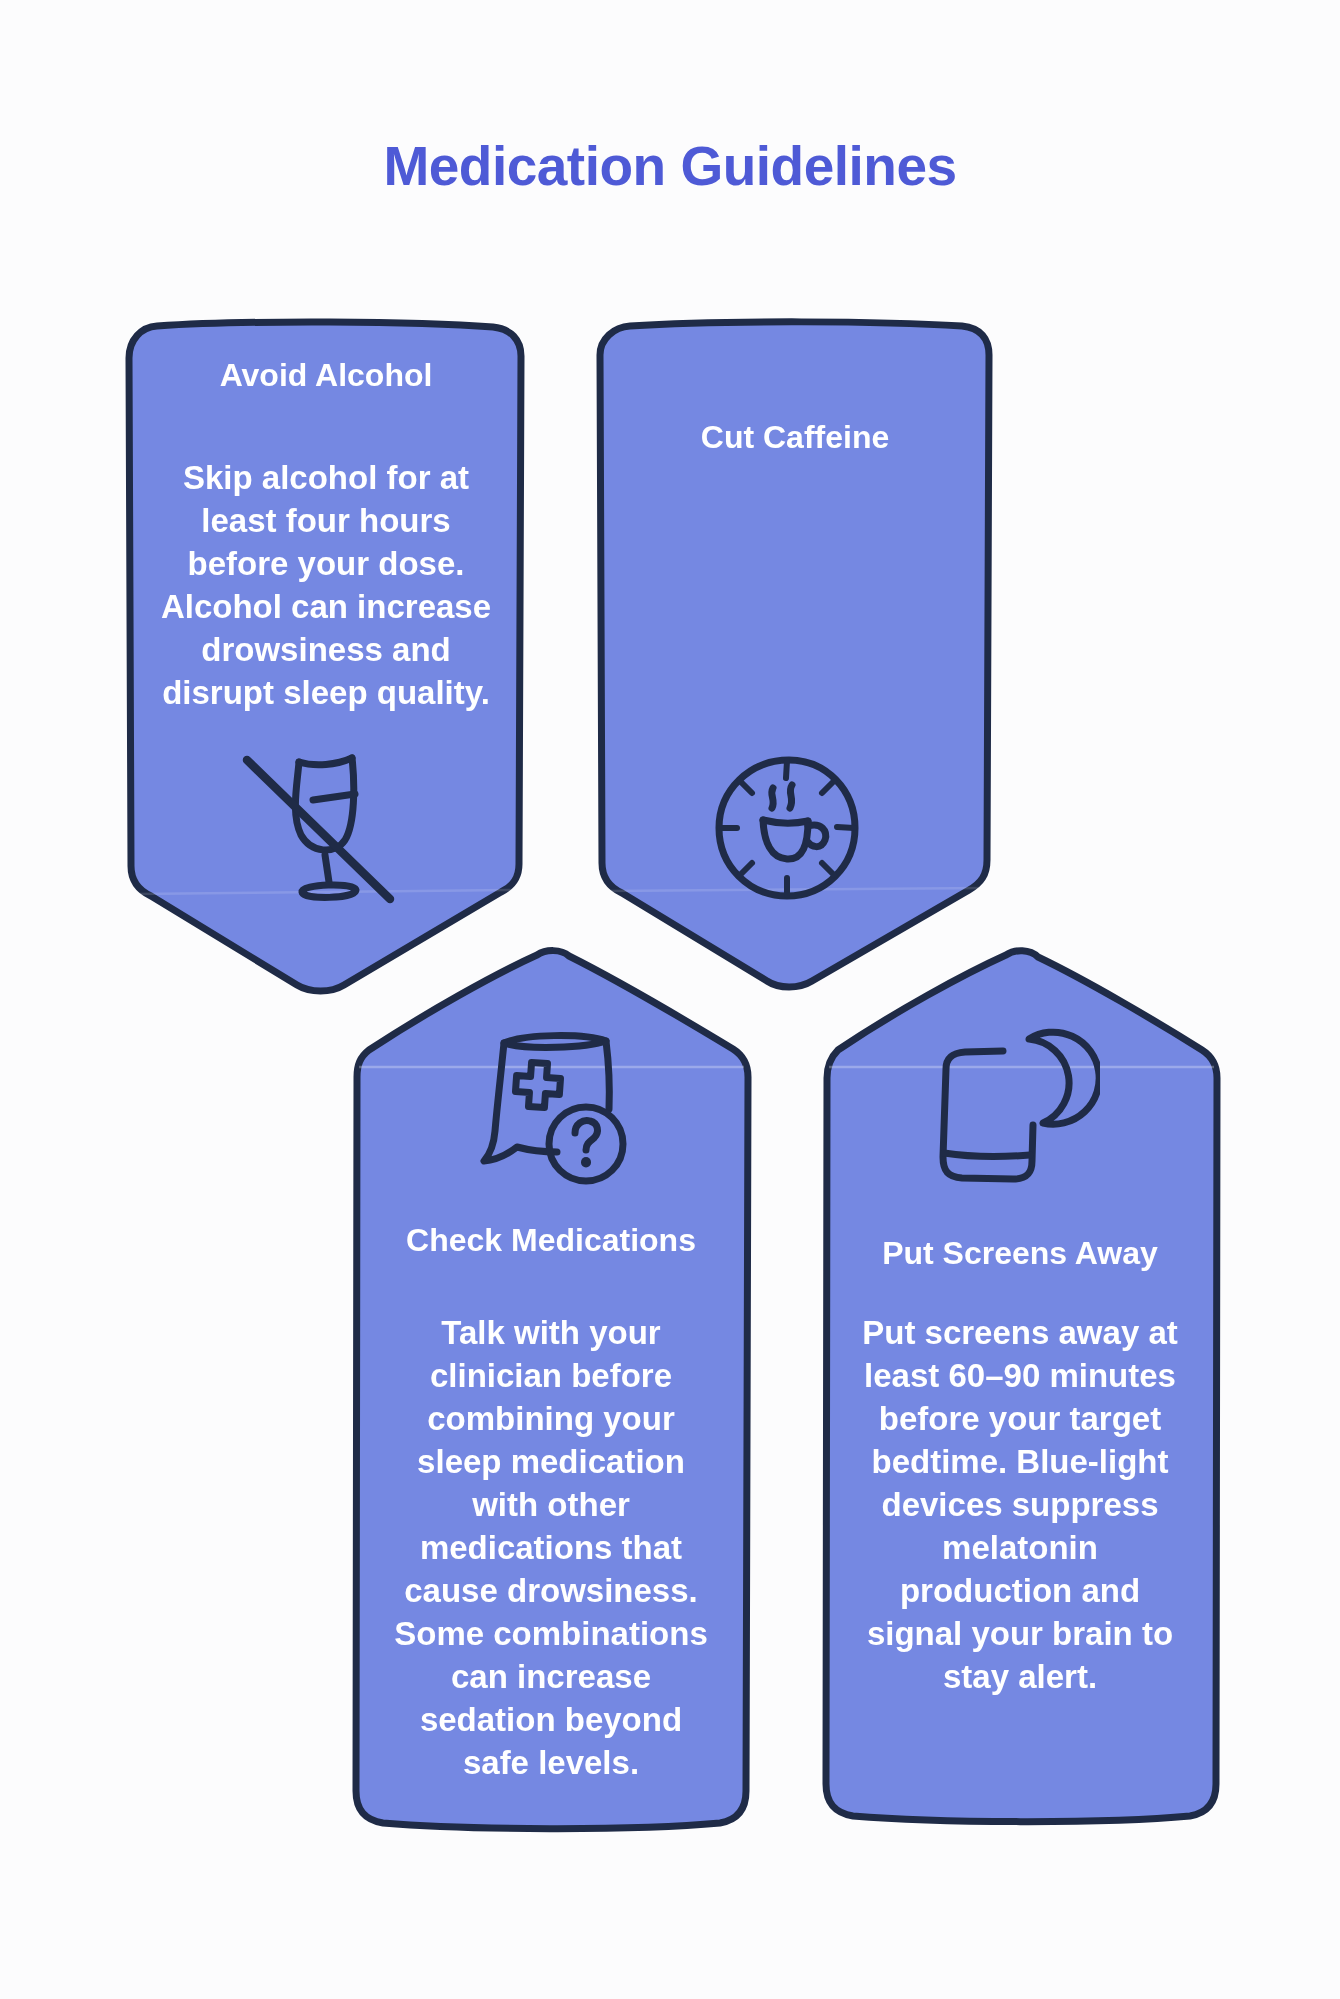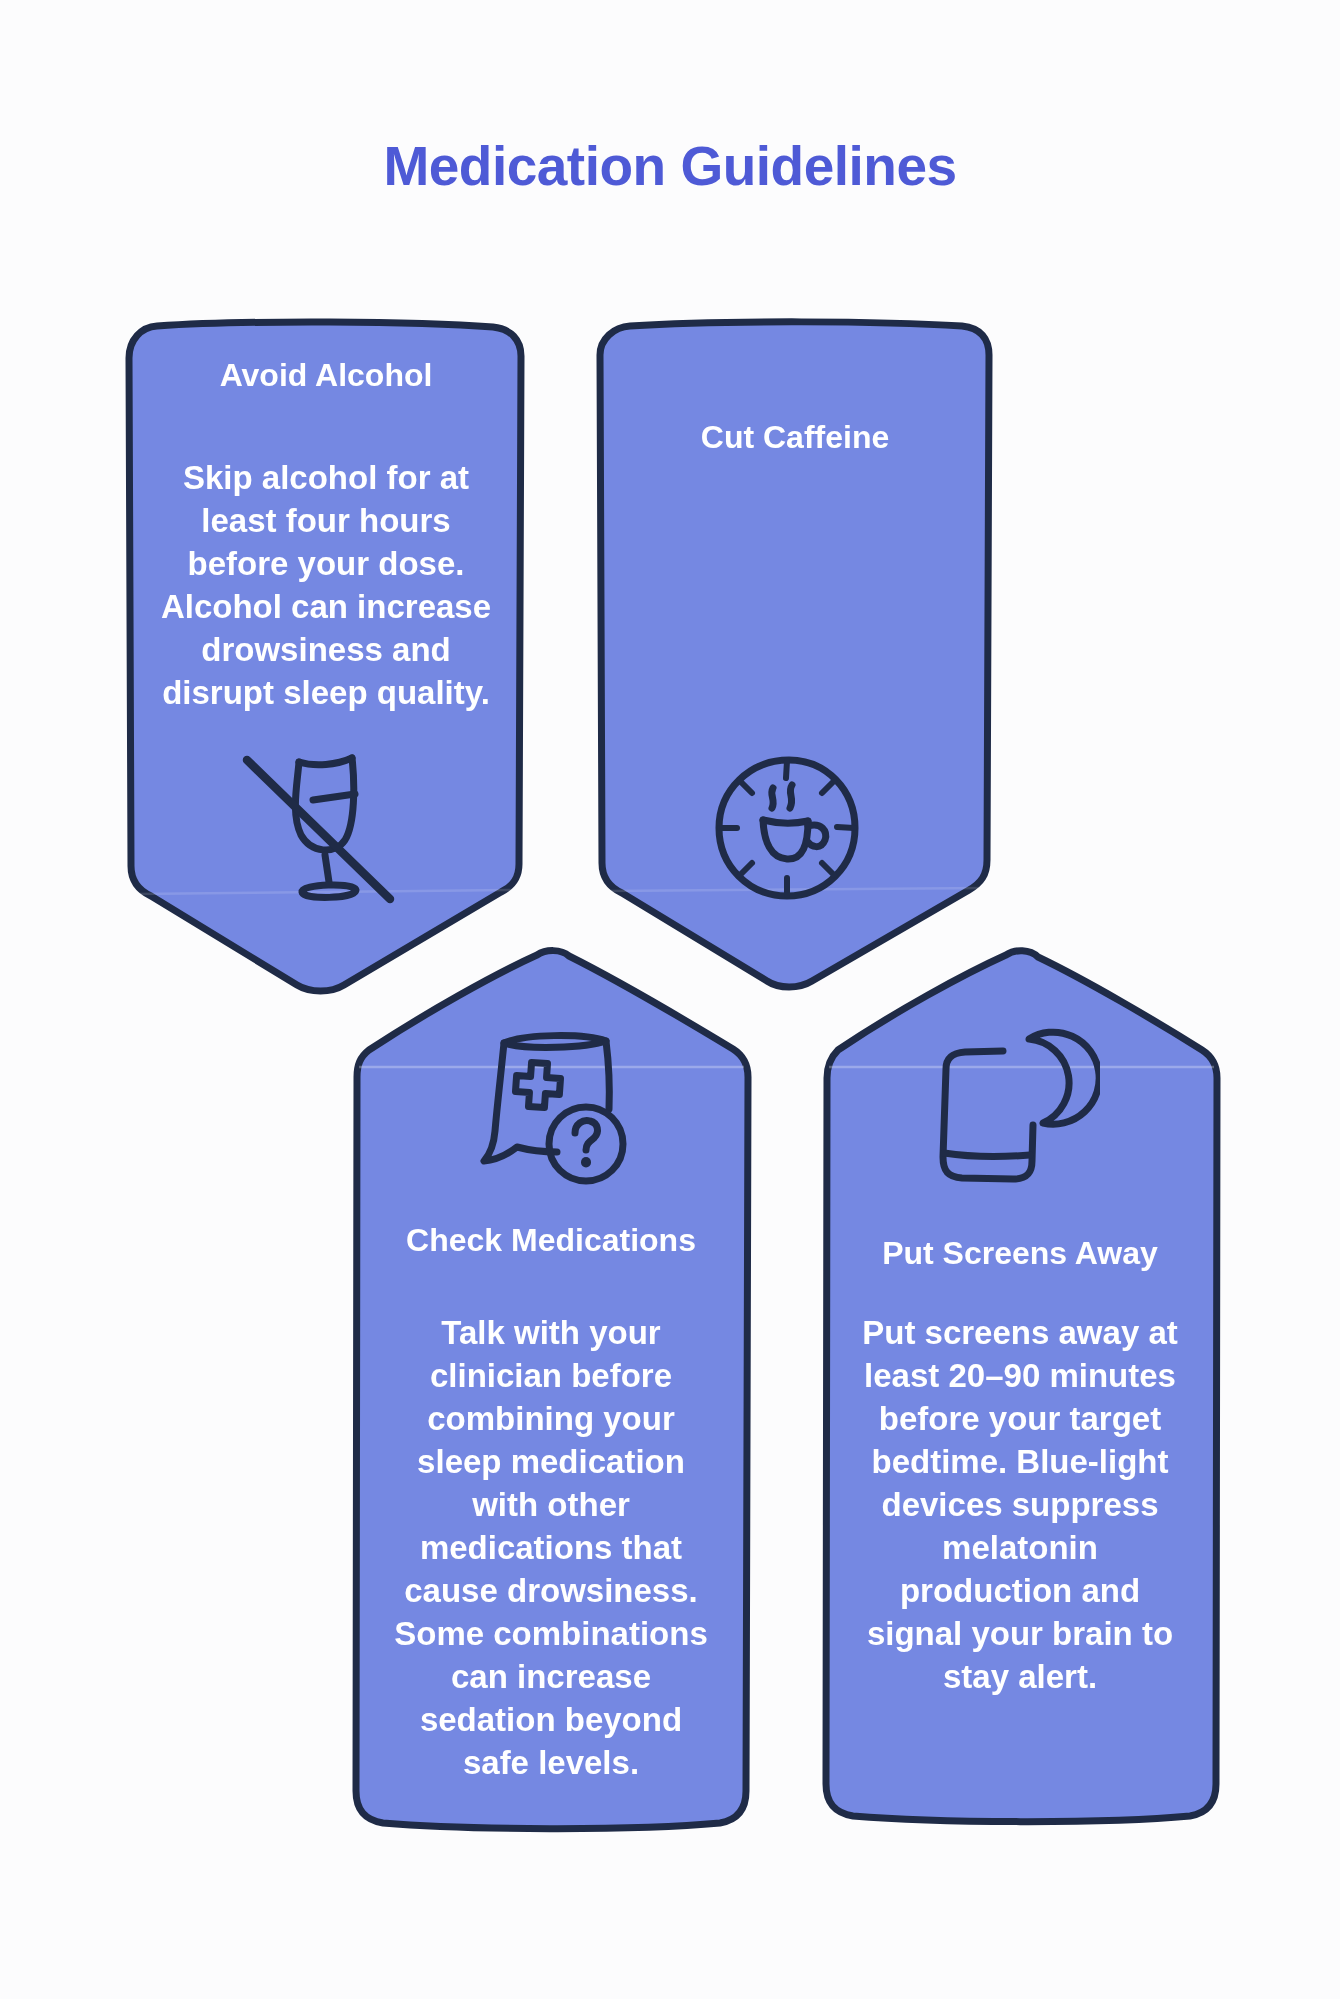--- a/index.html
+++ b/index.html
@@ -158,21 +158,21 @@
         L 13 132 C 13 120, 16 112, 24 104 Z"></path>
       <path class="seam" d="M 15 121 L 400 121"></path>
     </svg>
     <svg class="icon" style="left:111px;top:77px;" width="175" height="175" viewBox="0 0 175 175">
       <path d="M 78 28 L 40 29 C 26 30, 21 36, 21 46 L 18 134 C 18 148, 23 154, 37 155 L 88 156 C 102 156, 107 150, 107 138 L 108 102"></path>
       <path d="M 19 130 C 45 134, 79 134, 105 132"></path>
       <path d="M 104 16 A 46 46 0 1 1 118 100 A 44 44 0 0 0 104 16 Z"></path>
     </svg>
     <div class="card-heading" style="top:286px;">Put Screens Away</div>
     <div class="card-body" style="top:365px;max-width:362px;">Put screens away at
-least 20–90 minutes
+least 60–90 minutes
 before your target
 bedtime. Blue-light
 devices suppress
 melatonin
 production and
 signal your brain to
 stay alert.</div>
   </div>
 
 </div>

